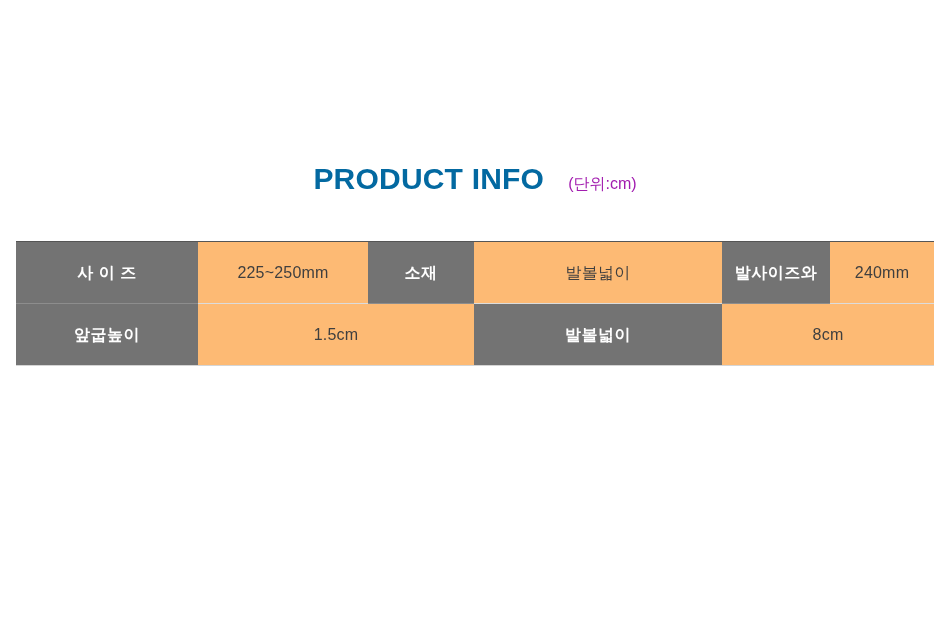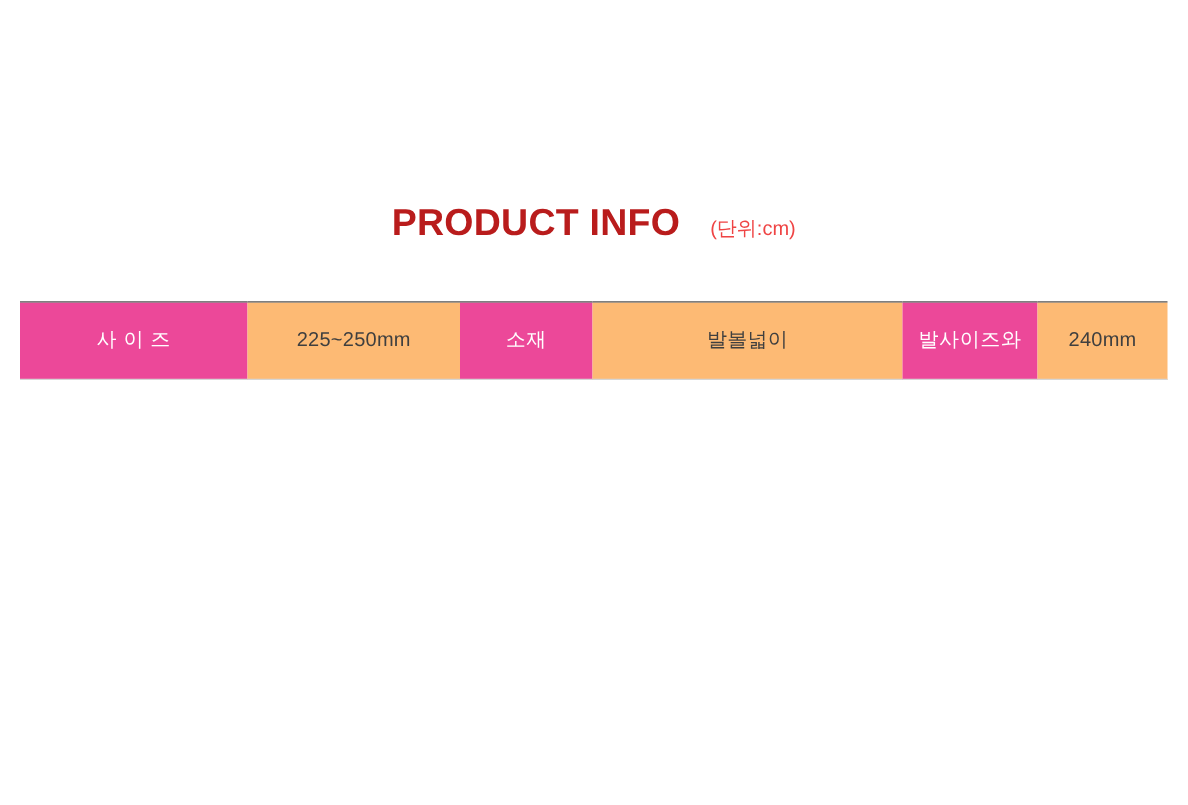--- a/index.html
+++ b/index.html
@@ -30,27 +30,27 @@
     left: 0;
     top: 162px;
     width: 950px;
     text-align: center;
     white-space: nowrap;
   }
   .title-main {
     font-size: 30px;
     font-weight: 700;
     letter-spacing: 0.2px;
-    color: #b91c1c;
+    color: #0369a1;
     vertical-align: baseline;
   }
   .title-sub {
     font-size: 16px;
     font-weight: 400;
-    color: #ef4444;
+    color: #a21caf;
     margin-left: 24px;
     vertical-align: baseline;
   }
 
   
   .spec-table {
     position: absolute;
     left: 16px;
     top: 241px;
     width: 918px;
@@ -69,23 +69,23 @@
     font-weight: 400;
     border-bottom: 1px solid #dcdcdc;
     background: #ffffff;
     color: #3f3f3f;
     line-height: 1.2;
   }
   .spec-table tr:last-child td {
     border-bottom: none;
   }
   td.label {
-    background: #ec4899;
+    background: #737373;
     color: #ffffff;
-    font-weight: 400;
+    font-weight: 700;
     border-bottom: 1px solid #8d8d8d;
     letter-spacing: 0.5px;
   }
   .spec-table tr:last-child td.label {
     border-bottom: none;
   }
   td.value {
     background: #fdba74;
     color: #3f3f3f;
     letter-spacing: 0.2px;
@@ -124,17 +124,23 @@
     </colgroup>
     <tbody>
       <tr>
         <td class="label">사 이 즈</td>
         <td class="value">225~250mm</td>
         <td class="label">소재</td>
         <td class="value">발볼넓이</td>
         <td class="label">발사이즈와</td>
         <td class="value">240mm</td>
       </tr>
+      <tr>
+        <td class="label">앞굽높이</td>
+        <td class="value" colspan="2">1.5cm</td>
+        <td class="label">발볼넓이</td>
+        <td class="value" colspan="2">8cm</td>
+      </tr>
     </tbody>
   </table>
 
 
 </div>
 
 </body></html>

